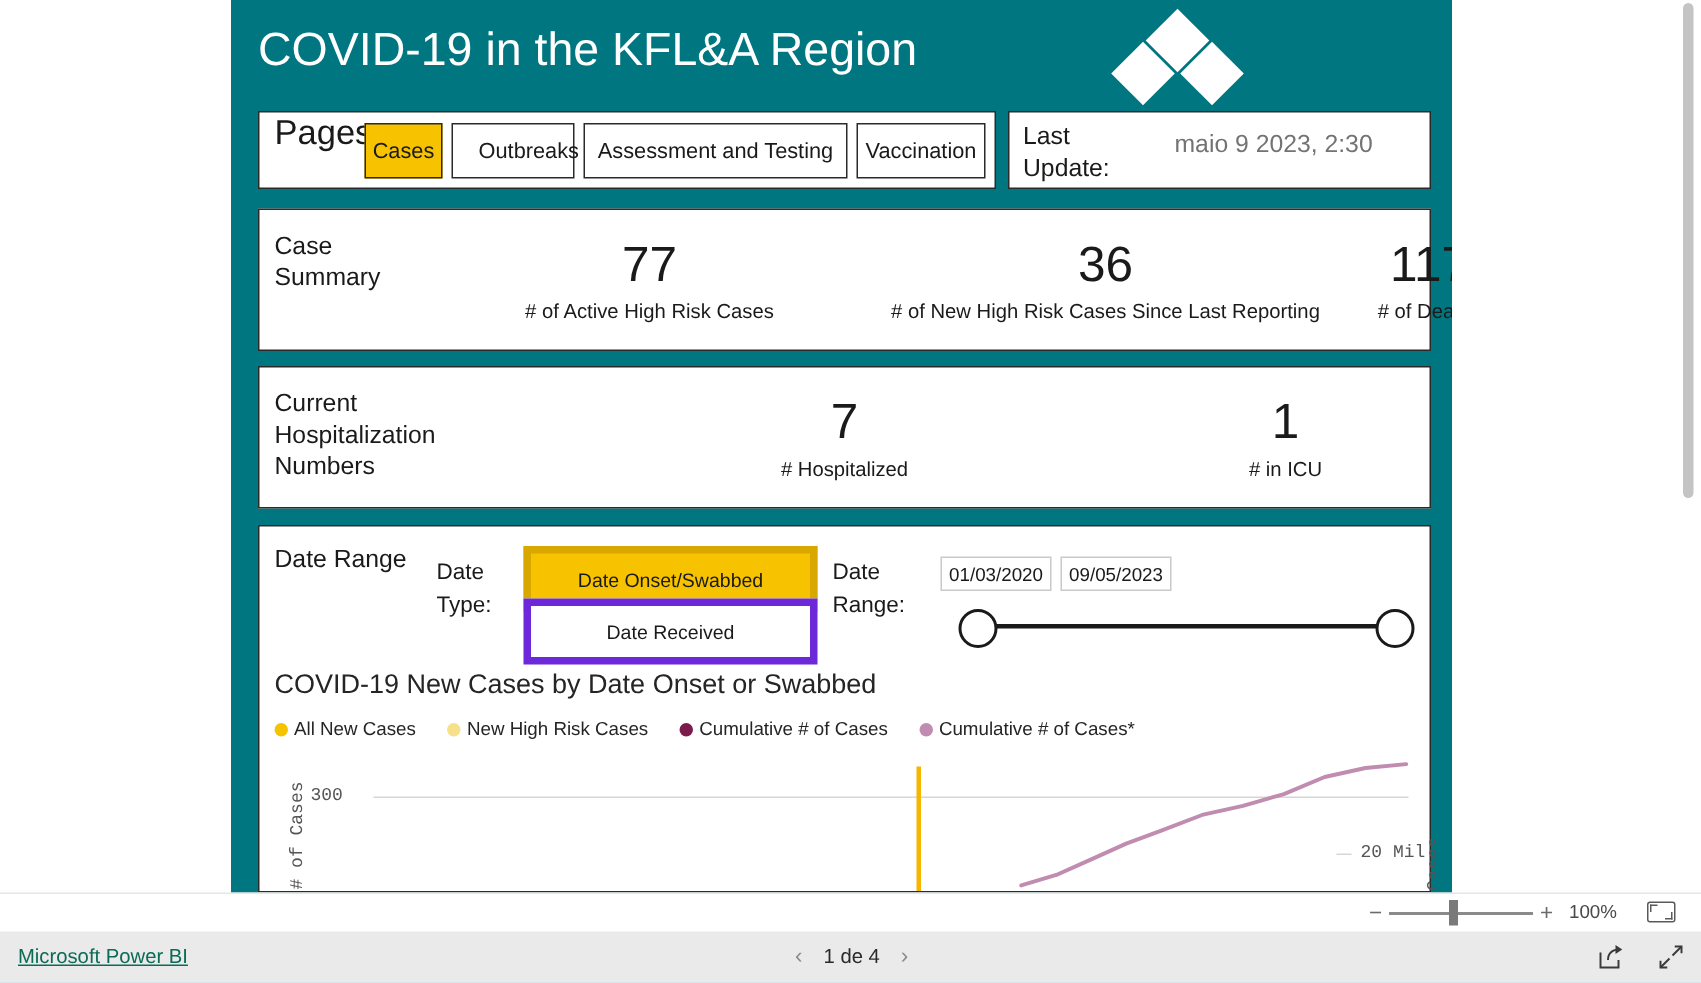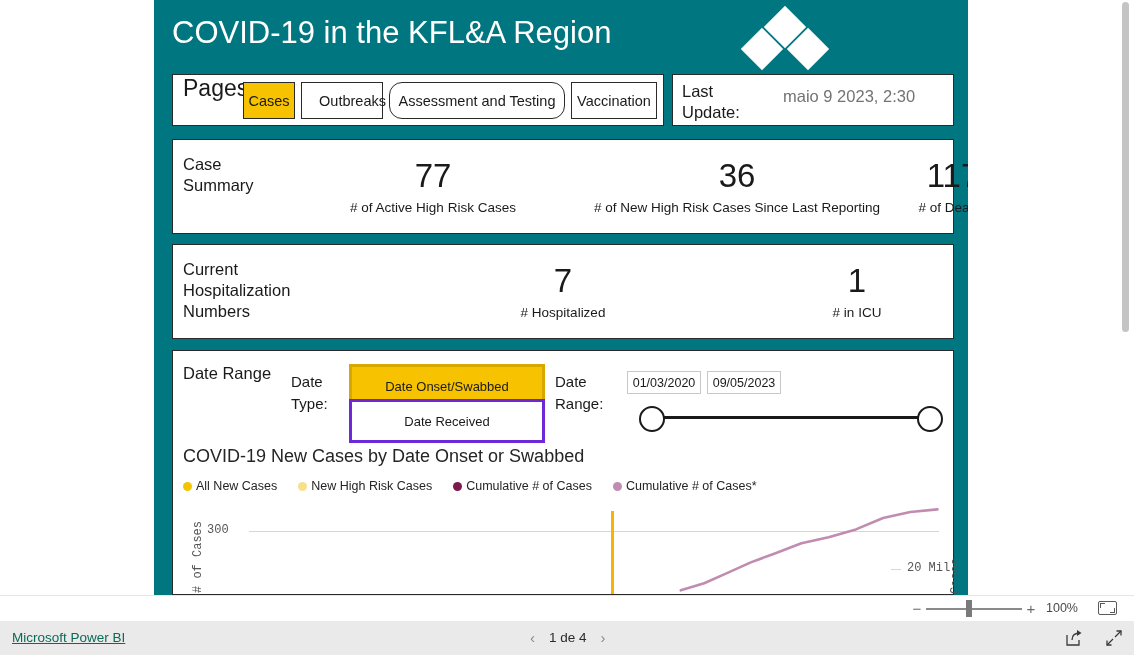--- a/index.html
+++ b/index.html
@@ -83,21 +83,21 @@
     box-sizing: border-box;
     background: #ffffff;
     color: #1a1a1a;
     font-size: 14.5px;
     display: flex; align-items: center; justify-content: center;
     white-space: nowrap;
   }
   .page-btn.active { background: #f7c300; }
   #page-btn-0 { left: 70px;  width: 52px; }
   #page-btn-1 { left: 128px; width: 82px; padding-left: 21px; }
-  #page-btn-2 { left: 216px; width: 176px; border-radius: 13px; }
+  #page-btn-2 { left: 216px; width: 176px; }
   #page-btn-3 { left: 398px; width: 86px; }
 
   
   #lastupdate-card { left: 518px; top: 74px; width: 282px; height: 52px; }
   .lu-label {
     position: absolute; left: 9px; top: 6px;
     font-size: 16.5px; color: #1a1a1a; line-height: 1.25;
     width: 90px;
   }
   .lu-value {
@@ -130,21 +130,21 @@
   #daterange-card { left: 18px; top: 350px; width: 782px; height: 245px; }
   #daterange-title { left: 10px; top: 12px; width: 100px; }
   .dt-label {
     position: absolute; left: 118px; top: 20px;
     font-size: 15px; color: #1a1a1a; line-height: 1.45;
     width: 60px;
   }
   .dt-btn {
     position: absolute; left: 176px;
     width: 196px; height: 44px;
-    border: 3px solid #6d28d9;
+    border: 5px solid #6d28d9;
     box-sizing: border-box;
     display: flex; align-items: center; justify-content: center;
     font-size: 13px; color: #1a1a1a;
     background: #ffffff;
   }
   #dt-btn-0 { top: 13px; background: #f7c300; border-color: #d9a800; }
   #dt-btn-1 { top: 48px; }
   .dr-label {
     position: absolute; left: 382px; top: 20px;
     font-size: 15px; color: #1a1a1a; line-height: 1.45;

